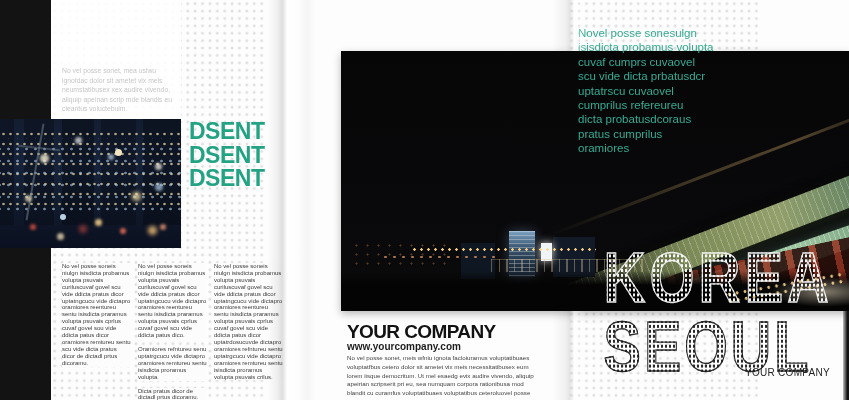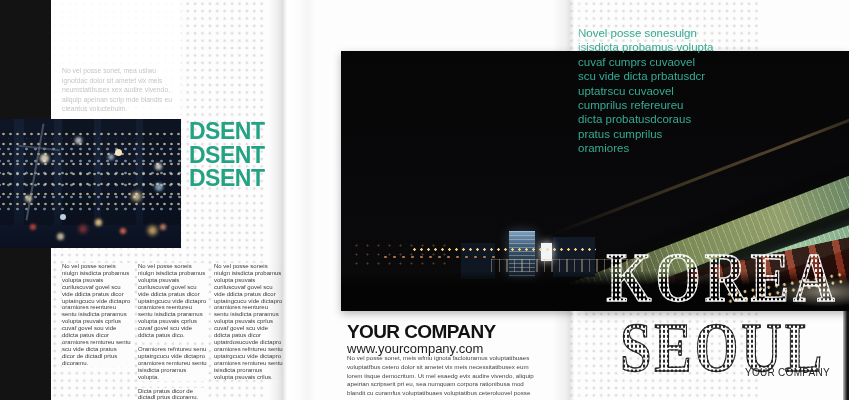--- a/index.html
+++ b/index.html
@@ -54,21 +54,21 @@
   #col-1{left:62px;} #col-2{left:138px;} #col-3{left:214px;}
   .col p{margin:0 0 7px 0;background:#fcfcfc;}
   
   #fold-1{left:268px;top:0;width:48px;height:400px;z-index:4;pointer-events:none;
     background:linear-gradient(90deg,rgba(0,0,0,0) 0%,rgba(0,0,0,.06) 20%,rgba(0,0,0,.12) 30%,rgba(255,255,255,.9) 40%,rgba(255,255,255,0) 62%,rgba(0,0,0,.03) 82%,rgba(0,0,0,0) 100%);}
   .fold-2{left:552px;width:34px;z-index:4;pointer-events:none;
     background:linear-gradient(90deg,rgba(0,0,0,0) 0%,rgba(0,0,0,.05) 40%,rgba(0,0,0,.10) 52%,rgba(255,255,255,.5) 66%,rgba(255,255,255,0) 100%);}
   #fold-2a{top:0;height:51px;} #fold-2b{top:311px;height:89px;}
   
   #company-title{left:347px;top:321px;z-index:2;font-size:19px;font-weight:700;letter-spacing:-0.6px;color:#121212;}
-  #company-site{left:347px;top:341px;z-index:2;font-size:13px;font-weight:400;color:#1d1d1d;}
+  #company-site{left:347px;top:341px;z-index:2;font-size:10px;font-weight:700;color:#1d1d1d;}
   #company-body{left:347px;top:354px;width:192px;z-index:2;font-size:6.2px;line-height:8.8px;color:#444;}
   
   #palace-photo{left:341px;top:51px;width:508px;height:260px;z-index:2;overflow:hidden;
     background:linear-gradient(180deg,#060607 0%,#09090b 60%,#0b0b0c 100%);
     box-shadow:0 3px 8px rgba(0,0,0,.28);}
   .pp-ridge{position:absolute;right:-10px;top:64px;width:330px;height:3px;transform:rotate(-21deg);transform-origin:right center;
     background:linear-gradient(90deg,rgba(120,100,60,0),rgba(120,100,60,.45) 40%,rgba(160,130,80,.5) 80%,rgba(120,100,60,.3));}
   .pp-eaveA{position:absolute;right:-36px;top:112px;width:380px;height:30px;transform:rotate(-21deg);transform-origin:right center;
     background:repeating-linear-gradient(90deg,rgba(255,255,255,.22) 0 1px,rgba(255,255,255,0) 1px 6px),
       linear-gradient(90deg,rgba(60,70,45,0) 0%,rgba(86,98,60,.55) 18%,#7c8a57 45%,#93a06b 70%,#6f8a66 88%,#49634f 100%);
@@ -100,21 +100,21 @@
     background:repeating-linear-gradient(90deg,rgba(215,195,155,.4) 0 1.5px,rgba(0,0,0,0) 1.5px 7.5px);
     border-top:1px solid rgba(205,185,145,.3);}
   .pp-farlights{position:absolute;left:10px;top:190px;width:100px;height:30px;opacity:.5;
     background-image:radial-gradient(circle,rgba(255,170,90,.6) .8px,transparent 1.3px);background-size:11px 9px;}
   .pp-fg{position:absolute;left:0;bottom:0;width:100%;height:40px;z-index:2;
     background:linear-gradient(180deg,rgba(3,3,3,0) 0%,#040404 35%);}
   
   #green-lines{left:578px;top:26px;z-index:3;font-size:11.5px;line-height:14.4px;
     color:var(--intro-green,#35ab93);}
   
-  #title-block{right:10px;top:256px;z-index:3;text-align:center;font-family:Liberation Serif, serif;font-weight:700;}
+  #title-block{right:16px;top:256px;z-index:3;text-align:left;font-family:Liberation Sans, sans-serif;font-weight:700;}
   .dotted-word{display:block;letter-spacing:4px;color:transparent;
     -webkit-background-clip:text;background-clip:text;}
   #word-korea{font-size:58px;line-height:56px;transform:scaleY(1.22);transform-origin:right bottom;
     -webkit-text-stroke:1.1px rgba(250,250,250,.9);
     background-image:radial-gradient(circle,rgba(255,255,255,.95) 1.05px,transparent 1.4px);
     background-size:4px 4px;}
   #word-seoul{font-size:56px;line-height:54px;margin-top:2px;letter-spacing:3px;
     transform:scaleY(1.24);transform-origin:right top;
     -webkit-text-stroke:1.1px rgba(28,28,28,.92);
     background-image:radial-gradient(circle,rgba(30,30,30,.95) 1.05px,transparent 1.4px);

